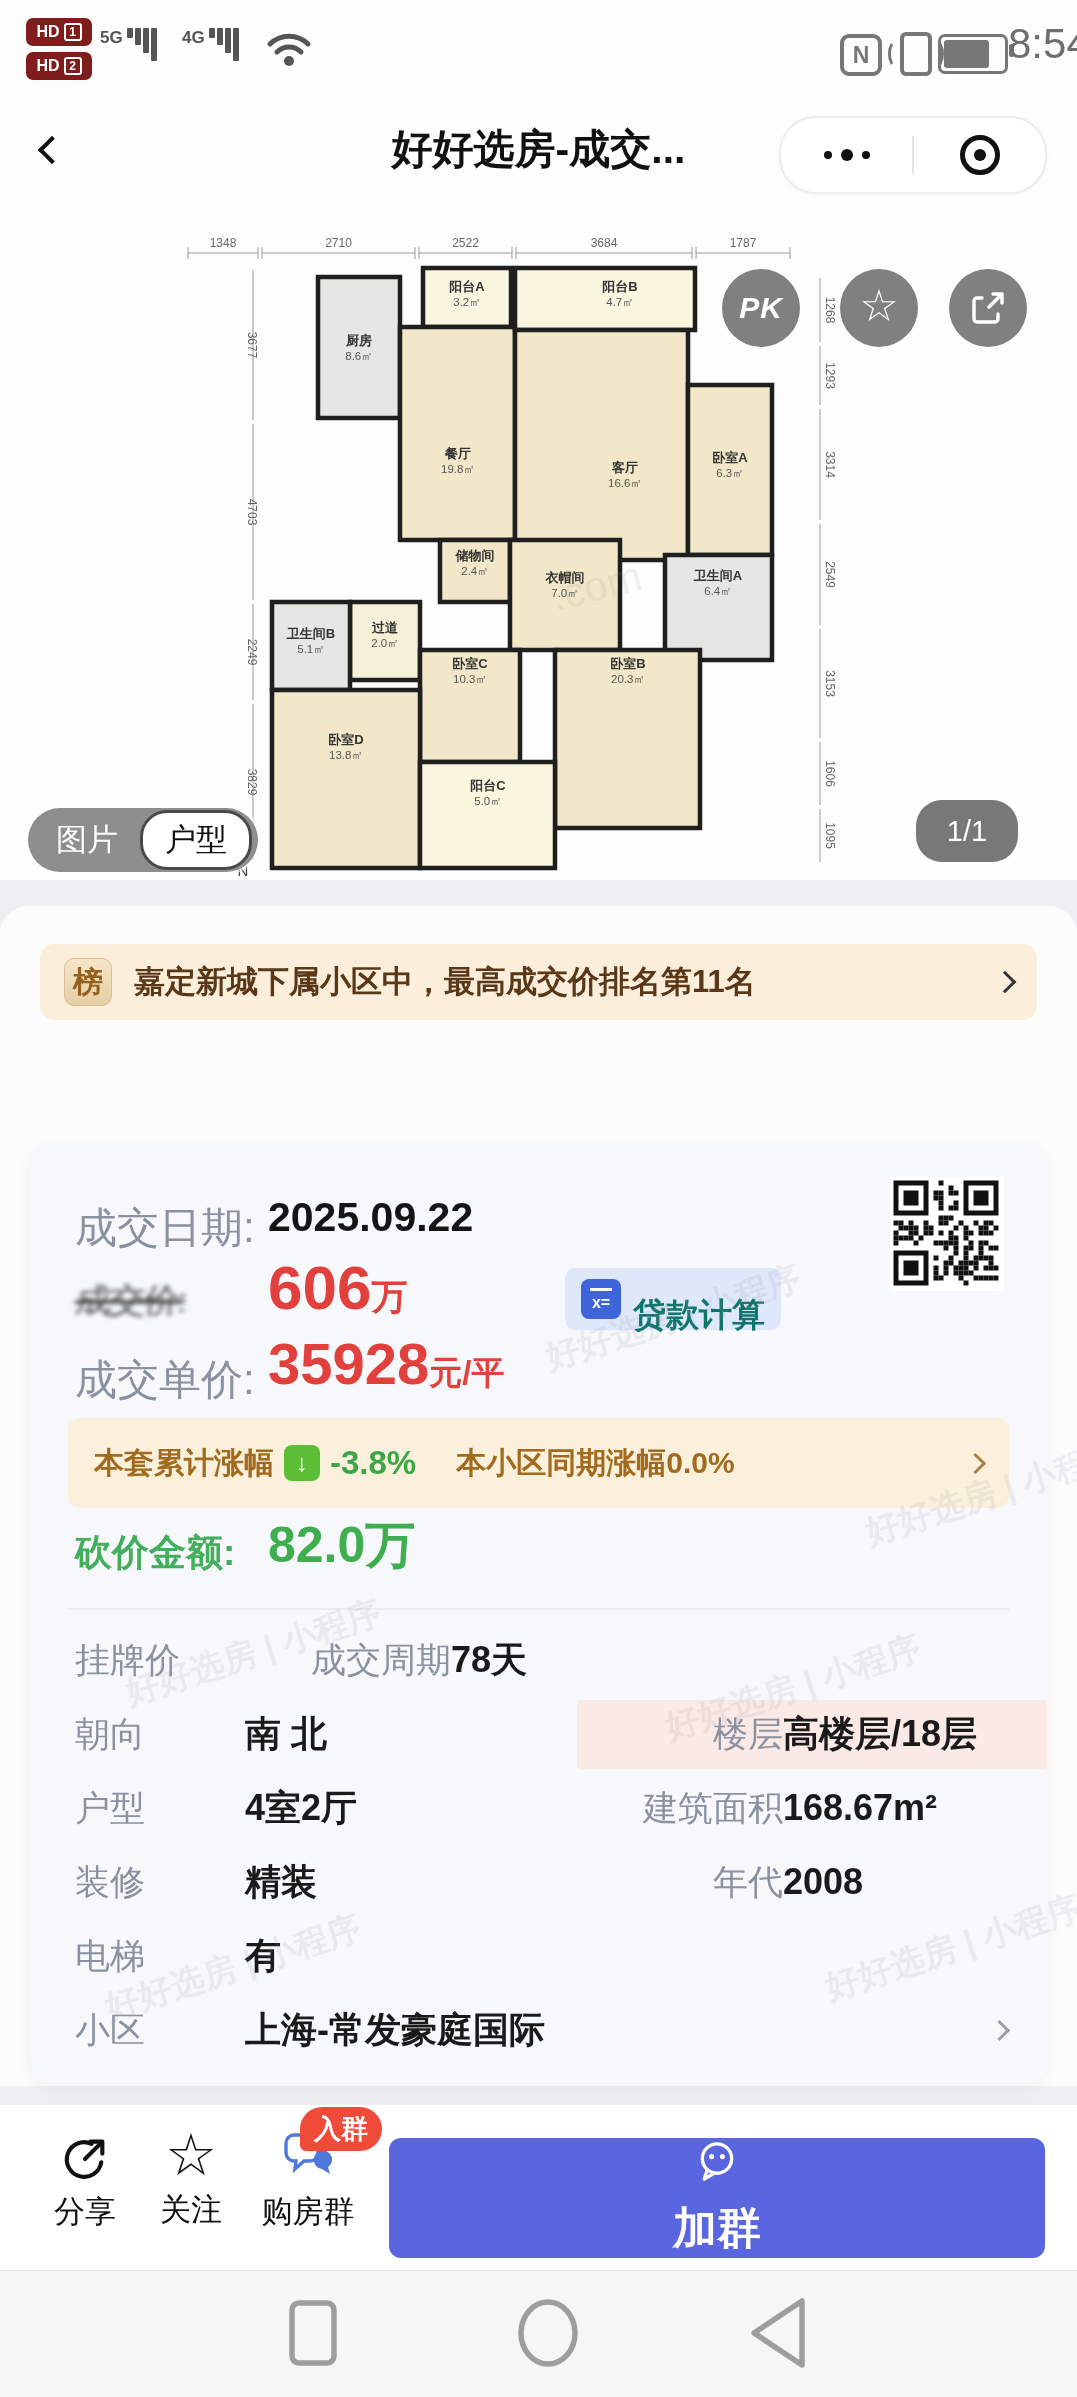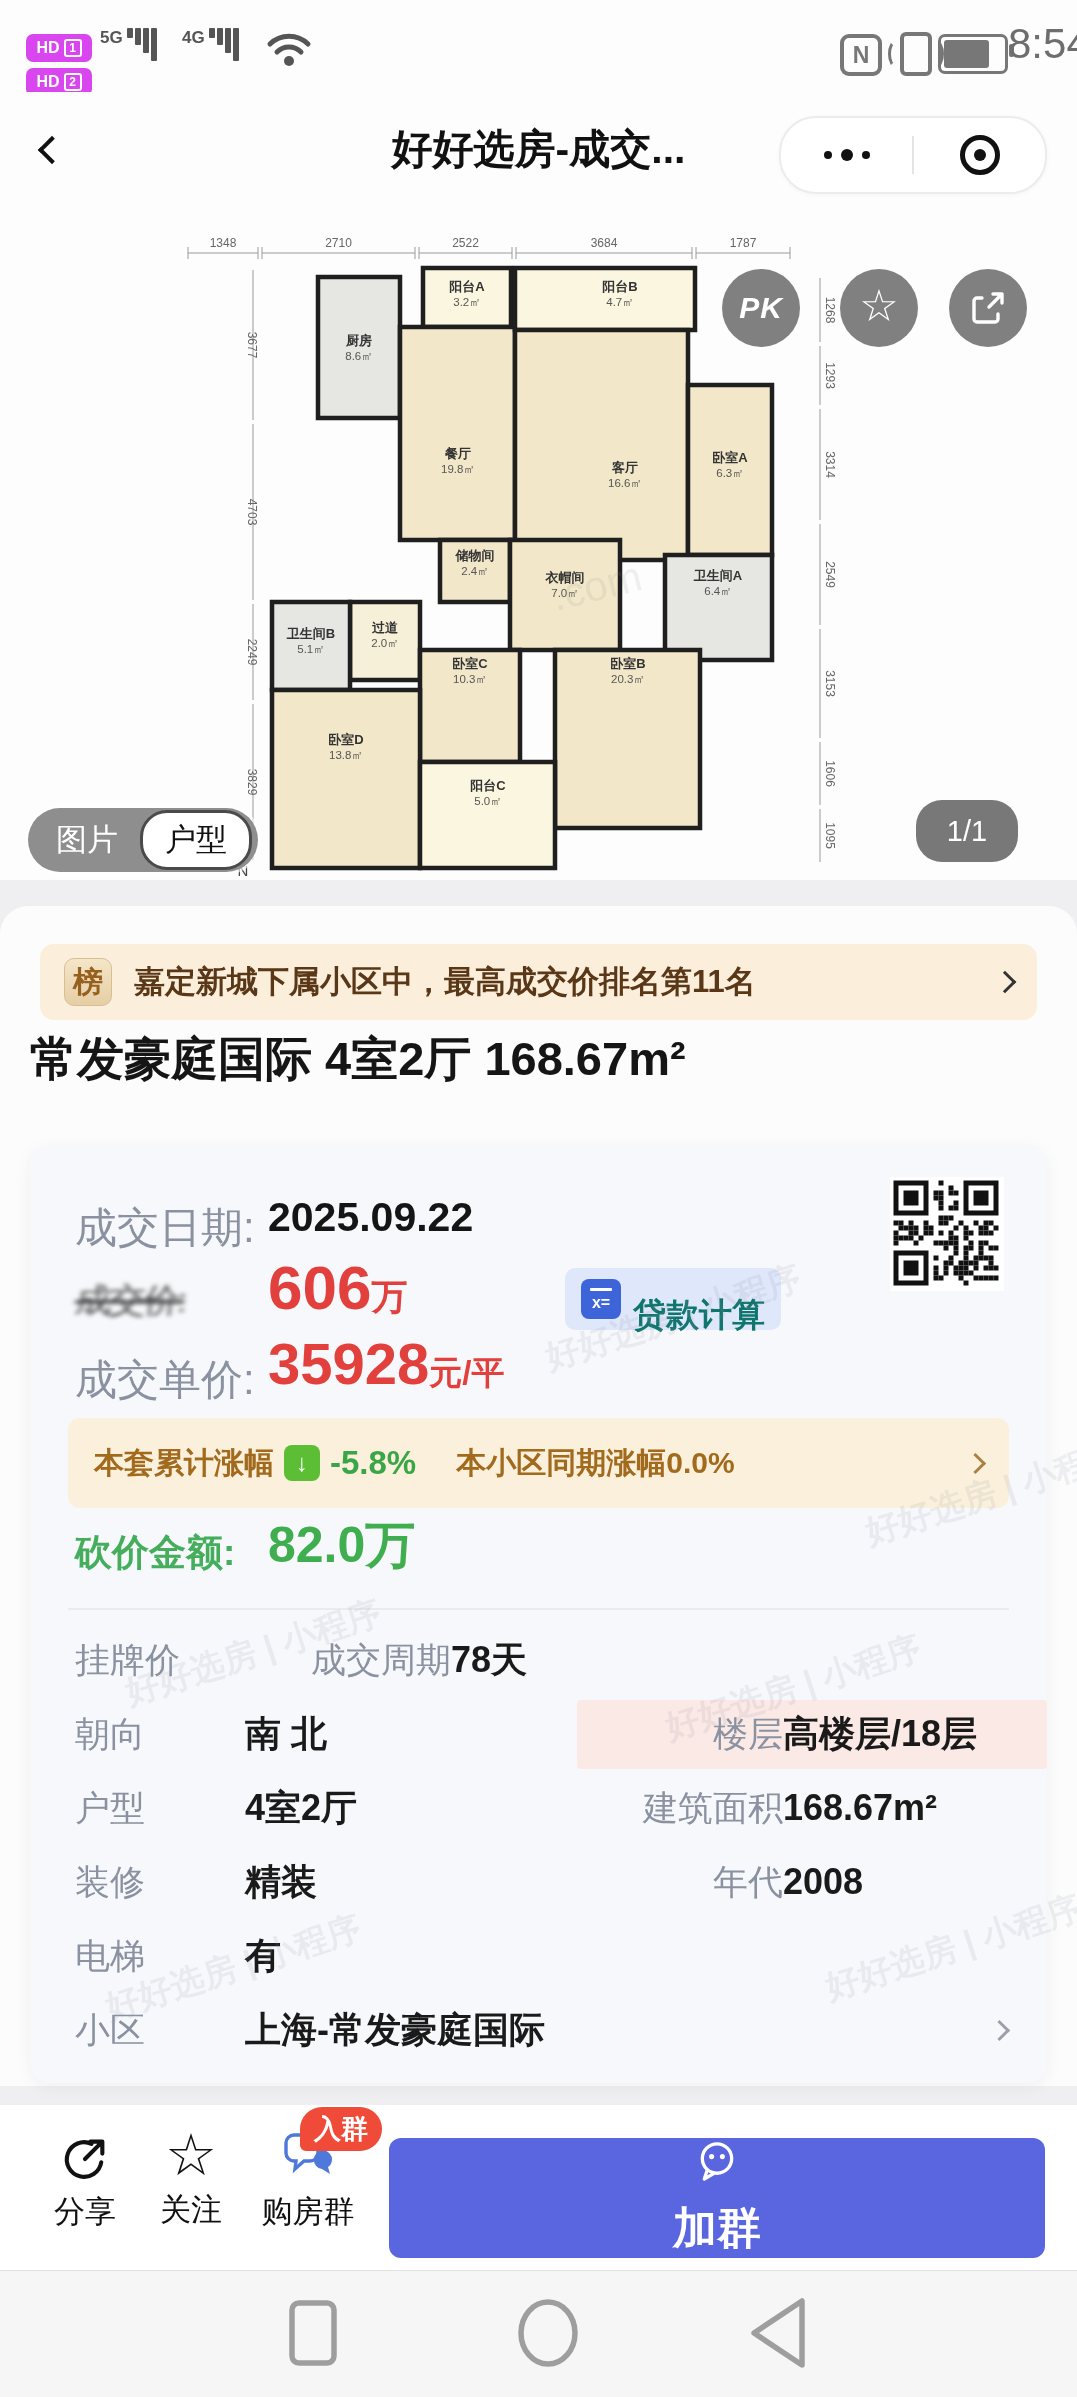--- a/index.html
+++ b/index.html
@@ -1,22 +1,22 @@
 <!DOCTYPE html>
 <html><head>
 <meta charset="utf-8">
 <style>
   html,body{margin:0;padding:0;}
   body{font-family:"Liberation Sans","DejaVu Sans",sans-serif;background:#EFEFF1;}
   #screen{position:relative;width:1077px;height:2397px;overflow:hidden;background:#EFEFF1;}
   .abs{position:absolute;}
   
   .statusbar{position:absolute;top:0;left:0;width:100%;height:92px;background:#FDFDFD;}
-  .hdbadge{position:absolute;width:66px;height:28px;background:#d946ef;border-radius:7px;color:#fff;
-    display:flex;align-items:center;justify-content:center;gap:4px;font-size:16px;font-weight:700;margin-top:16px;}
+  .hdbadge{position:absolute;width:66px;height:28px;background:#7f1d1d;border-radius:7px;color:#fff;
+    display:flex;align-items:center;justify-content:center;gap:4px;font-size:16px;font-weight:700;}
   .hdnum{display:inline-block;border:2px solid #fff;border-radius:3px;font-size:12px;line-height:14px;width:14px;text-align:center;}
   .sig{position:absolute;display:flex;gap:2px;height:44px;}
   .sig .g{font-size:17px;color:#555;font-weight:700;align-self:flex-start;margin-right:2px;}
   .bar{width:6px;background:#555;border-radius:1px;}
   .battery{position:absolute;width:58px;height:28px;border:3px solid #777;border-radius:7px;display:flex;align-items:center;padding:3px;}
   .battery .fill{height:100%;width:78%;background:#777;border-radius:3px;}
   .battery .tip{position:absolute;right:-9px;top:7px;width:5px;height:13px;background:#777;border-radius:2px;}
   .nfc{position:absolute;width:34px;height:34px;border:4px solid #777;border-radius:9px;color:#777;
     font-weight:800;font-size:23px;display:flex;align-items:center;justify-content:center;}
   .vib{position:absolute;width:24px;height:36px;border:4px solid #777;border-radius:6px;}
@@ -308,21 +308,20 @@
   <div class="pageind">1/1</div>
 
   <div class="sheet"></div>
 
   <div class="rankbanner">
     <span class="rankbadge">榜</span>
     <span class="ranktext">嘉定新城下属小区中，最高成交价排名第11名</span>
     <span class="chev right rank-chev"></span>
   </div>
 
-  <div class="listingtitle">常发豪庭国际 4室2厅 168.67m²</div>
 
   <div class="card"></div>
   <svg id="qrsvg" class="abs" style="left:890px;top:1177px;" width="114" height="114" viewBox="0 0 114 114">
       <rect x="0" y="0" width="114" height="114" fill="#fff"></rect>
       <rect x="48.5" y="3.5" width="5" height="5" fill="#111"></rect>
       <rect x="58.5" y="8.5" width="5" height="5" fill="#111"></rect>
       <rect x="43.5" y="13.5" width="5" height="5" fill="#111"></rect>
       <rect x="48.5" y="13.5" width="5" height="5" fill="#111"></rect>
       <rect x="58.5" y="13.5" width="5" height="5" fill="#111"></rect>
       <rect x="63.5" y="13.5" width="5" height="5" fill="#111"></rect>
@@ -464,21 +463,21 @@
   </div>
 
   <div class="lbl" style="left:75px;top:1352px;">成交单价:</div>
   <div class="price-big" style="left:268px;top:1330px;font-size:58px;">
     <span>35928</span><span class="price-unit" style="font-size:33px;">元/平</span>
   </div>
 
   <div class="changebanner">
     <span class="cb-t">本套累计涨幅</span>
     <span class="downbadge">↓</span>
-    <span class="cb-green">-5.8%</span>
+    <span class="cb-green">-3.8%</span>
     <span class="cb-t" style="margin-left:30px;">本小区同期涨幅0.0%</span>
     <span class="chev right cb-chev"></span>
   </div>
 
   <div class="bargain-lbl">砍价金额:</div>
   <div class="bargain-val">82.0万</div>
   <div class="divider"></div>
 
   <div id="infogrid">
       <div class="inforow" style="top: 1623px;">

